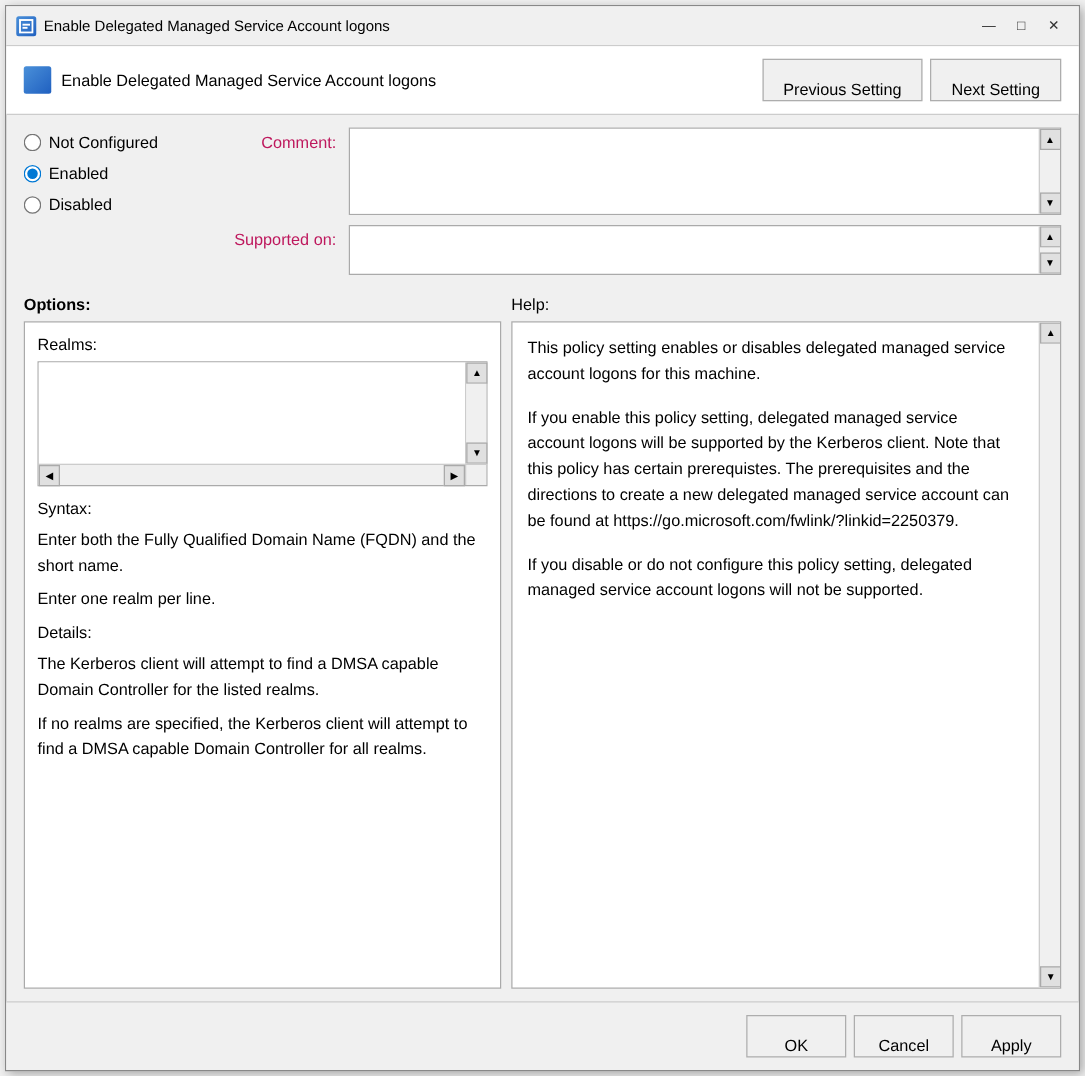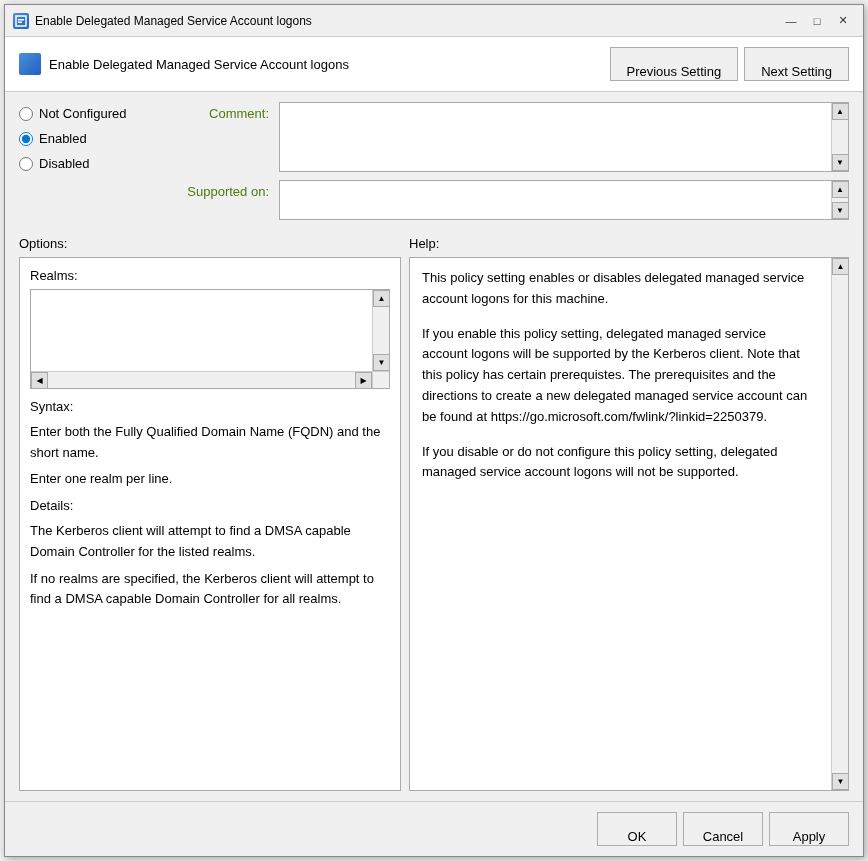--- a/index.html
+++ b/index.html
@@ -155,21 +155,21 @@
       display: flex;
       align-items: flex-start;
       margin-bottom: 8px;
     }
     .field-label {
       font-size: 13px;
       min-width: 110px;
       padding-top: 4px;
       text-align: right;
       padding-right: 10px;
-      color: #4d7c0f;
+      color: #be185d;
     }
     .field-control {
       flex: 1;
       position: relative;
     }
     .text-area-container {
       border: 1px solid #aaa;
       background: white;
       position: relative;
       height: 70px;
@@ -230,21 +230,21 @@
       flex: 1;
     }
 
     .section-headers {
       display: flex;
       margin-bottom: 6px;
     }
     .section-header-options {
       width: 390px;
       font-size: 13px;
-      font-weight: normal;
+      font-weight: bold;
     }
     .section-header-help {
       flex: 1;
       font-size: 13px;
       font-weight: normal;
     }
 
     .panels-row {
       display: flex;
       gap: 8px;

